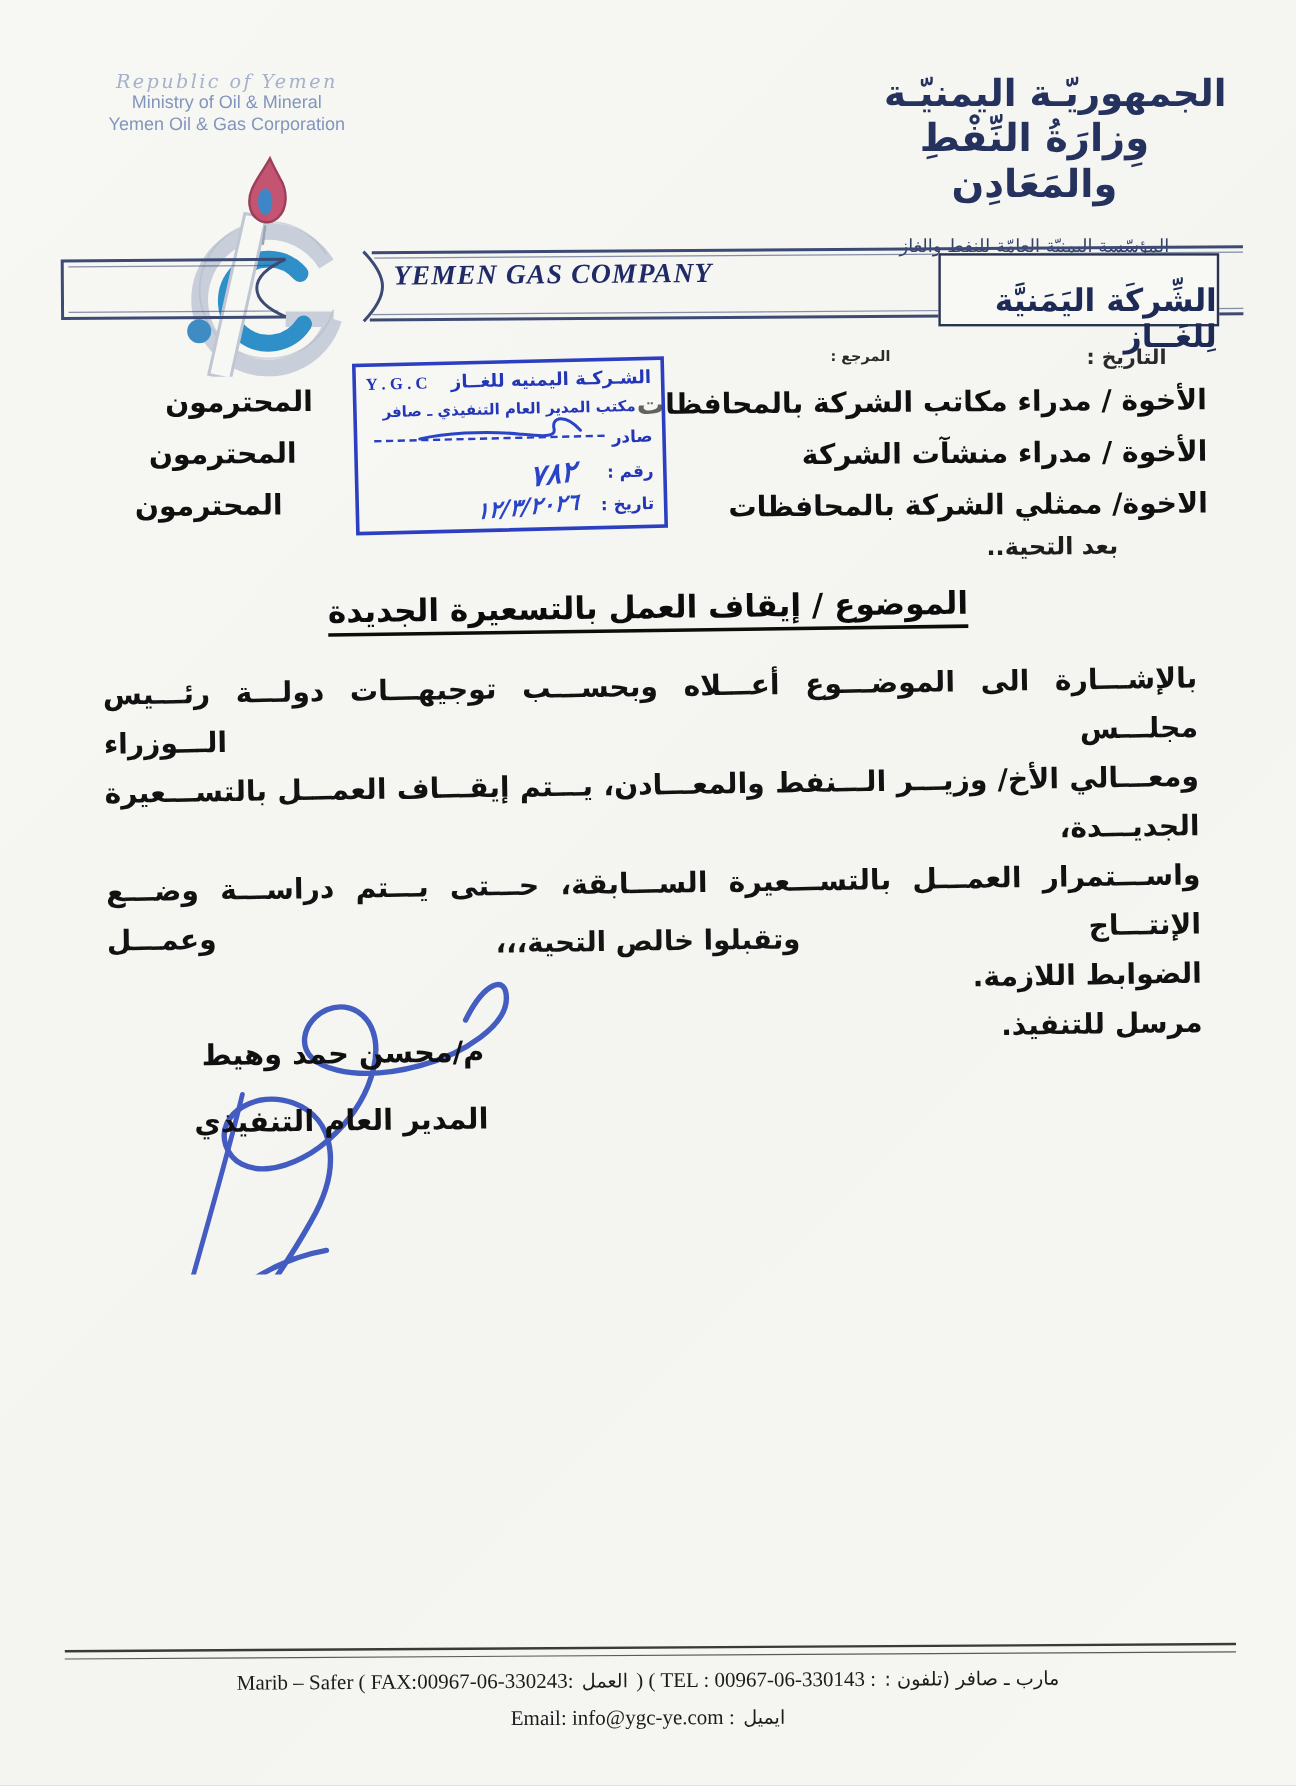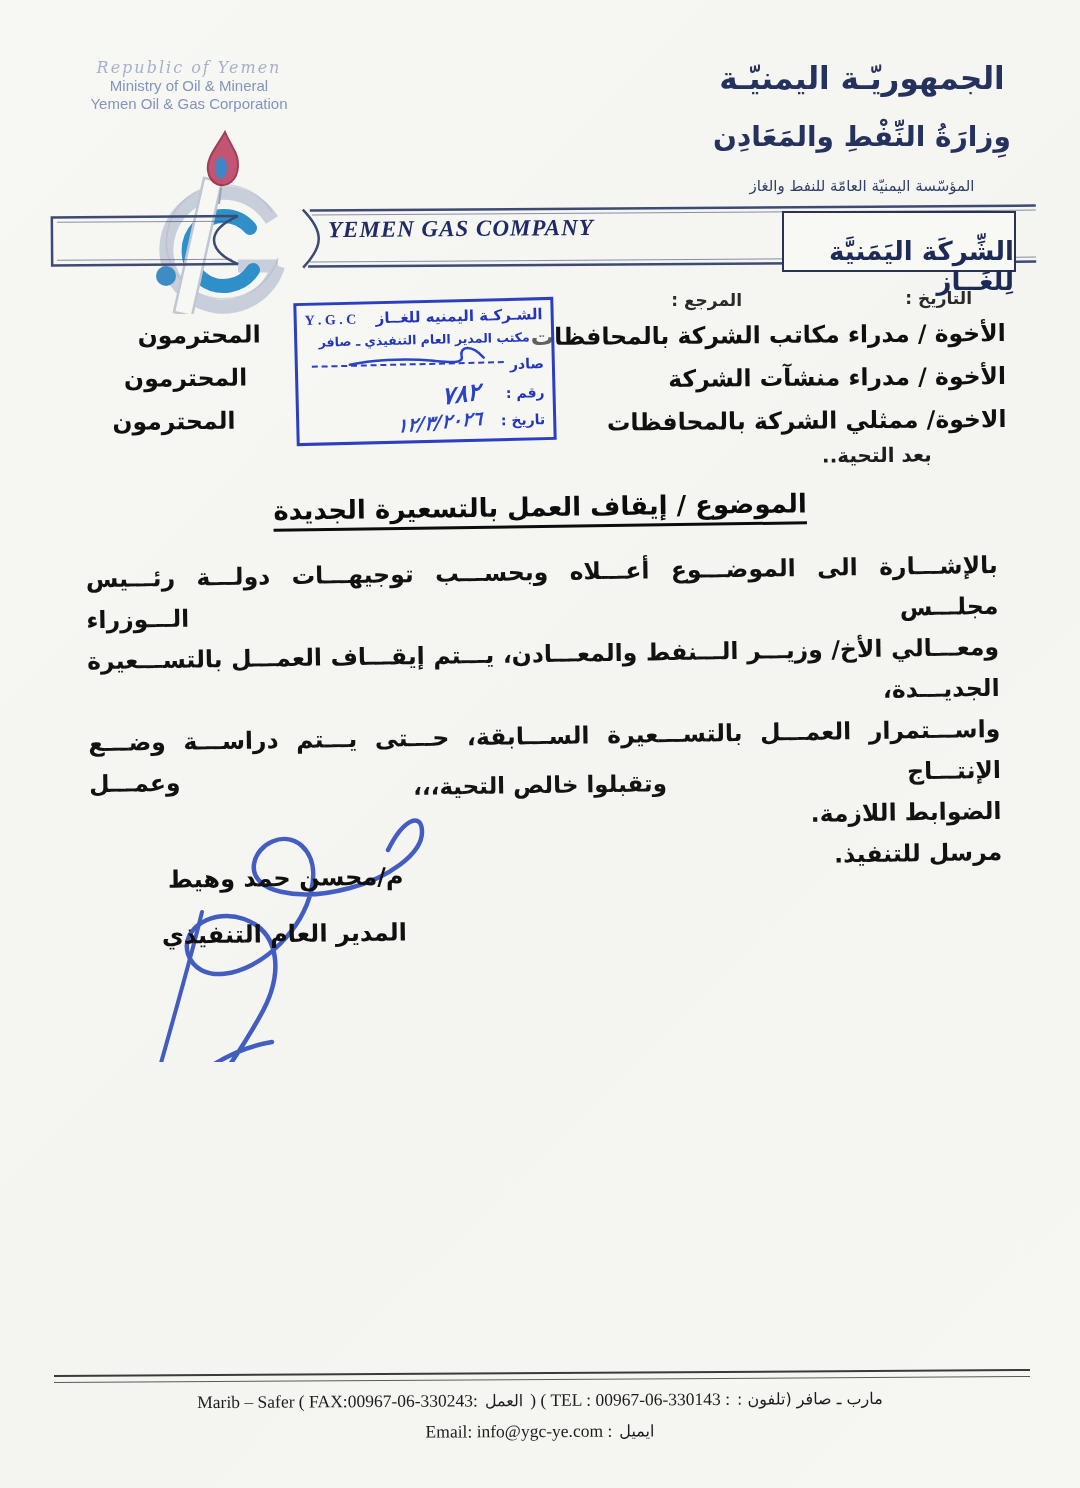--- a/index.html
+++ b/index.html
@@ -8,41 +8,41 @@
     position:relative;width:1080px;height:1488px;margin:0 auto;
     background:linear-gradient(135deg,#f7f7f4 0%,#f4f4f0 55%,#f6f6f2 100%);
     overflow:hidden;color:#151515;
   }
   
   .hdr-en{position:absolute;left:64px;top:58px;width:250px;text-align:center;color:#8494ba;}
   .hdr-en .script{font-family:"DejaVu Serif",serif;font-style:italic;font-size:16px;letter-spacing:2px;color:#98a6c4;opacity:.85;}
   .hdr-en .l2,.hdr-en .l3{font-family:Liberation Sans, sans-serif;font-size:15px;line-height:18px;color:#8295bd;}
   
   .hdr-ar{position:absolute;right:58px;top:60px;width:320px;text-align:center;color:#26325e;direction:rtl;}
-  .hdr-ar .l1{font-size:31px;font-weight:bold;letter-spacing:1px;}
-  .hdr-ar .l2{font-size:28px;font-weight:bold;margin-top:24px;}
+  .hdr-ar .l1{font-size:31px;font-weight:bold;letter-spacing:1px;text-align:right;}
+  .hdr-ar .l2{font-size:32px;font-weight:bold;margin-top:0;}
   .hdr-ar .l3{font-size:15px;margin-top:24px;color:#33406b;}
   
   .logo{position:absolute;left:126px;top:126px;width:192px;height:188px;}
   
   .banner-svg{position:absolute;left:0;top:196px;width:1080px;height:86px;}
   .company-en{
     position:absolute;left:328px;top:216px;
     font-family:"Liberation Serif",serif;font-style:italic;font-weight:bold;
     font-size:23px;letter-spacing:1px;color:#1f2a66;transform:rotate(-0.5deg);
   }
   .company-ar-box{
     position:absolute;left:782px;top:211px;width:230px;height:57px;
     border:2px solid #2a3352;background:#f8f8f4;display:flex;align-items:center;justify-content:center;
     direction:rtl;z-index:3;
   }
   .company-ar-box .txt{font-size:26px;font-weight:bold;color:#1c2a55;letter-spacing:1px;margin-top:48px;}
   
   .meta-date{position:absolute;right:108px;top:288px;font-size:17px;font-weight:bold;color:#2a2a2a;direction:rtl;}
-  .meta-ref{position:absolute;right:338px;top:290px;font-size:17px;font-weight:bold;color:#2a2a2a;direction:rtl;}
+  .meta-ref{position:absolute;right:338px;top:290px;font-size:12px;font-weight:bold;color:#2a2a2a;direction:rtl;}
   
   .recipients{position:absolute;right:74px;top:314px;direction:rtl;text-align:right;transform:rotate(-0.5deg);}
   .recipients .line{font-size:23.5px;font-weight:bold;color:#101010;line-height:43px;white-space:nowrap;}
   .honorifics{position:absolute;left:138px;top:314px;direction:rtl;text-align:left;transform:rotate(-0.6deg);}
   .honorifics .hon{font-size:23.5px;font-weight:bold;color:#101010;line-height:43px;}
   .honorifics .hon:nth-child(2){transform:translateX(-14px);}
   .honorifics .hon:nth-child(3){transform:translateX(-26px);}
   .greeting{position:absolute;right:148px;top:443px;font-size:20px;font-weight:bold;color:#1d1d1d;direction:rtl;transform:rotate(-0.6deg);}
   
   .stamp{

